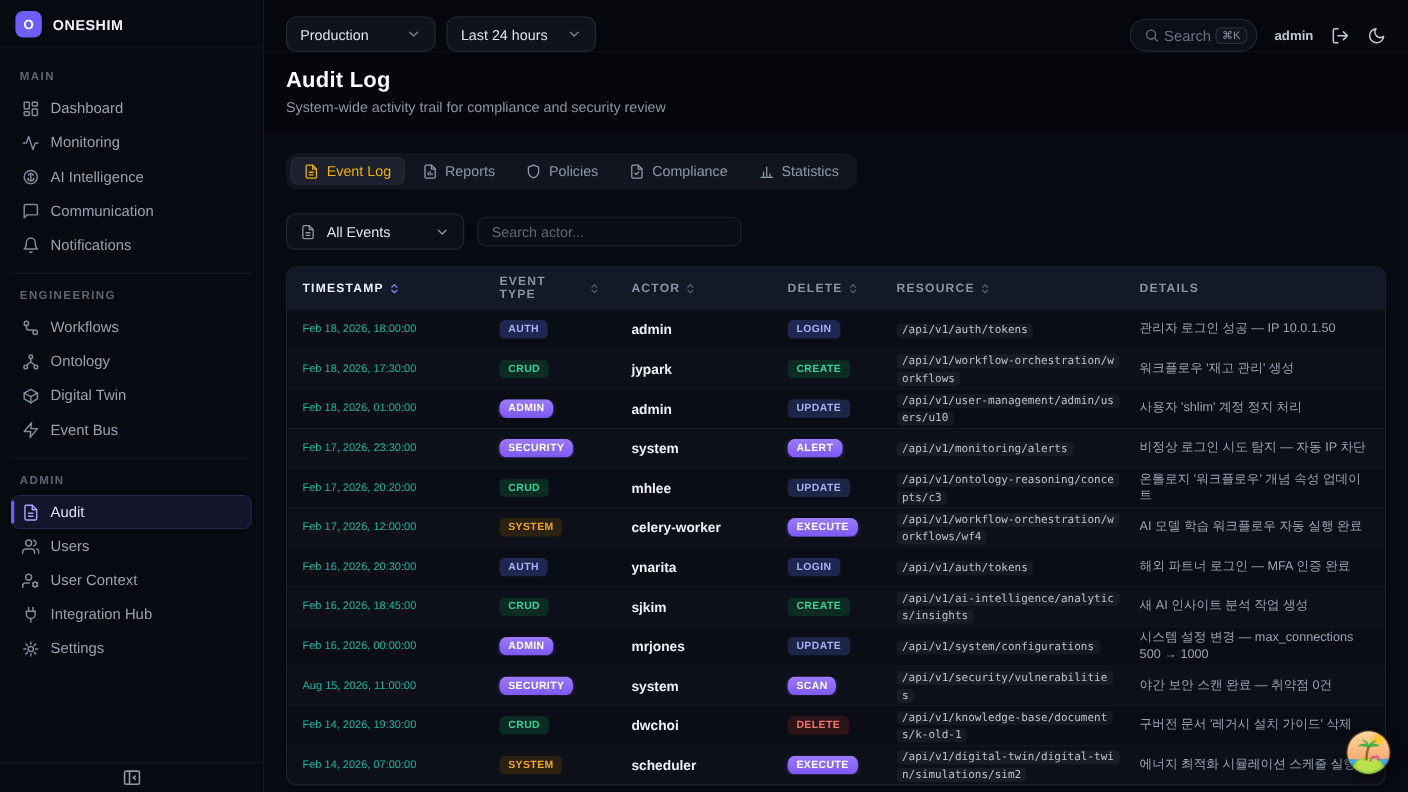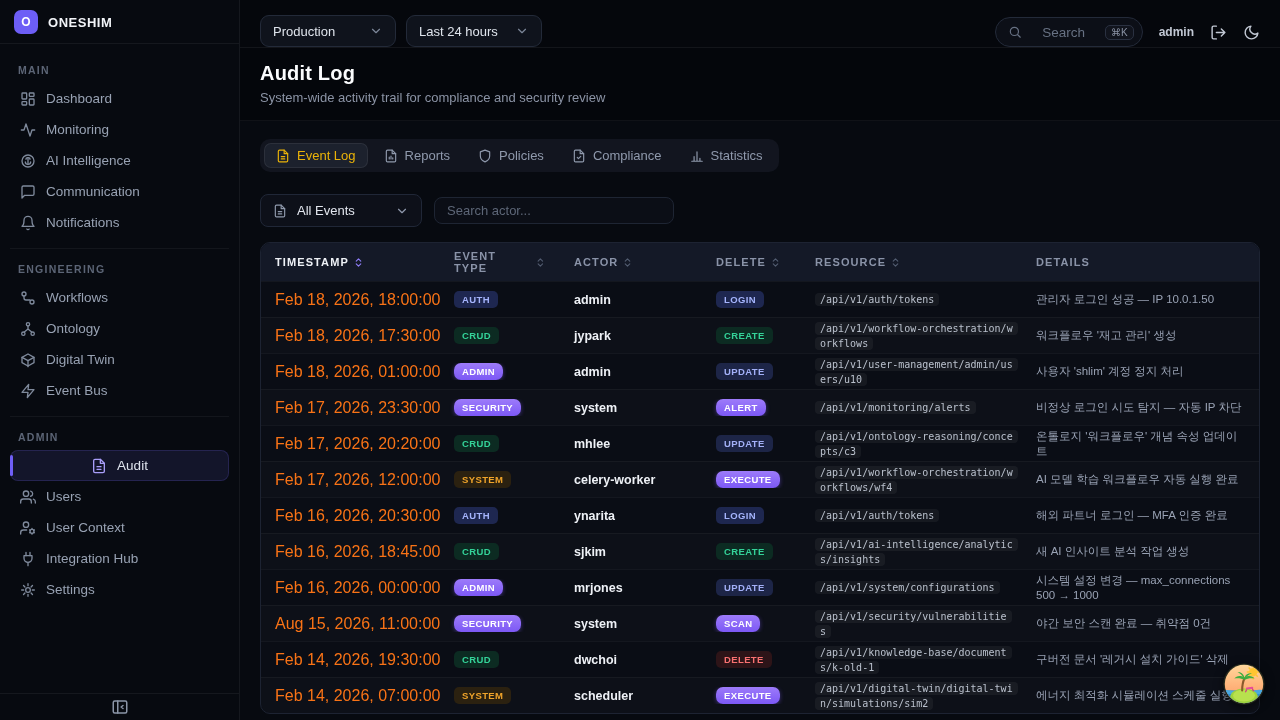--- a/index.html
+++ b/index.html
@@ -31,21 +31,20 @@
   }
   .nav-item {
     display:flex; align-items:center; gap:10px; height:31px; padding:0 10px;
     border-radius:8px; color:#98a2b3; font-size:13.5px; cursor:pointer;
     position:relative; margin:0 0 0 0;
   }
   .nav-item .icn { width:16px; height:16px; color:#7f8a9c; flex:0 0 16px; }
   .nav-item.active {
     background:#13152a; color:#dde2ec;
     box-shadow:inset 0 0 0 1px rgba(122,108,255,.18);
-    justify-content:center;
   }
   .nav-item.active::before {
     content:""; position:absolute; left:0; top:5px; bottom:5px; width:3px;
     border-radius:3px; background:#6f5ef6;
   }
   .nav-item.active .icn { color:#a99ef9; }
   .side-foot {
     border-top:1px solid rgba(255,255,255,.06); height:27px;
     display:flex; align-items:center; justify-content:center;
   }
@@ -59,21 +58,21 @@
   }
   .select-btn {
     display:flex; align-items:center; justify-content:space-between; gap:10px;
     height:32px; padding:0 12px; min-width:136px;
     background:#0f131c; border:1px solid #232a39; border-radius:9px;
     color:#dfe4ec; font-size:13px; cursor:pointer;
   }
   .chev { width:14px; height:14px; color:#7c8698; }
   .topbar-right { margin-left:auto; display:flex; align-items:center; gap:16px; }
   .search-pill {
-    display:flex; align-items:center; gap:20px; height:30px; padding:0 8px 0 12px;
+    display:flex; align-items:center; gap:4px; height:30px; padding:0 8px 0 12px;
     border:1px solid #232a39; border-radius:999px; background:#0c0f17;
     color:#677183; font-size:13.5px; cursor:pointer; min-width:112px;
   }
   .search-pill .icn { width:14px; height:14px; color:#677183; }
   .kbd {
     font-size:10px; color:#8b93a5; border:1px solid #2a3141; border-radius:5px;
     padding:1px 5px; background:#11141d;
   }
   .user-name { font-size:12px; font-weight:bold; color:#c2c8d4; }
   .top-icon { width:17px; height:17px; color:#c2c8d4; background:none; border:none; cursor:pointer; }
@@ -114,21 +113,21 @@
   .th {
     display:flex; align-items:center; gap:4px; padding:0 14px;
     font-size:11px; font-weight:bold; letter-spacing:.1em; color:#8a93a8; cursor:pointer;
   }
   .th.sorted { color:#eef1f6; }
   .sort-icn { width:11px; height:11px; color:#525c70; }
   .th.sorted .sort-icn { color:#8f7ef8; }
   .trow { height:36px; border-top:1px solid rgba(255,255,255,.045); }
   .trow:nth-child(even) { background:rgba(255,255,255,.014); }
   .td { padding:0 14px; font-size:12.5px; color:#c3c9d4; overflow:hidden; }
-  .td.ts { color:#f97316; font-size:16px; white-space:nowrap; }
+  .td.ts { color:#14b8a6; font-size:10px; white-space:nowrap; }
   .td.actor { color:#eef1f6; font-weight:bold; font-size:12.5px; }
   .td.res { padding-right:8px; }
   .res-pill {
     font-family:"DejaVu Sans Mono","Liberation Mono",monospace;
     font-size:10px; line-height:1.5; color:#bac1cd;
     background:rgba(255,255,255,.05); border-radius:4px; padding:1px 5px;
     box-decoration-break:clone; -webkit-box-decoration-break:clone;
     display:inline; word-break:break-all;
   }
   .td.details { font-size:11.5px; color:#99a2b4; line-height:1.3; }

